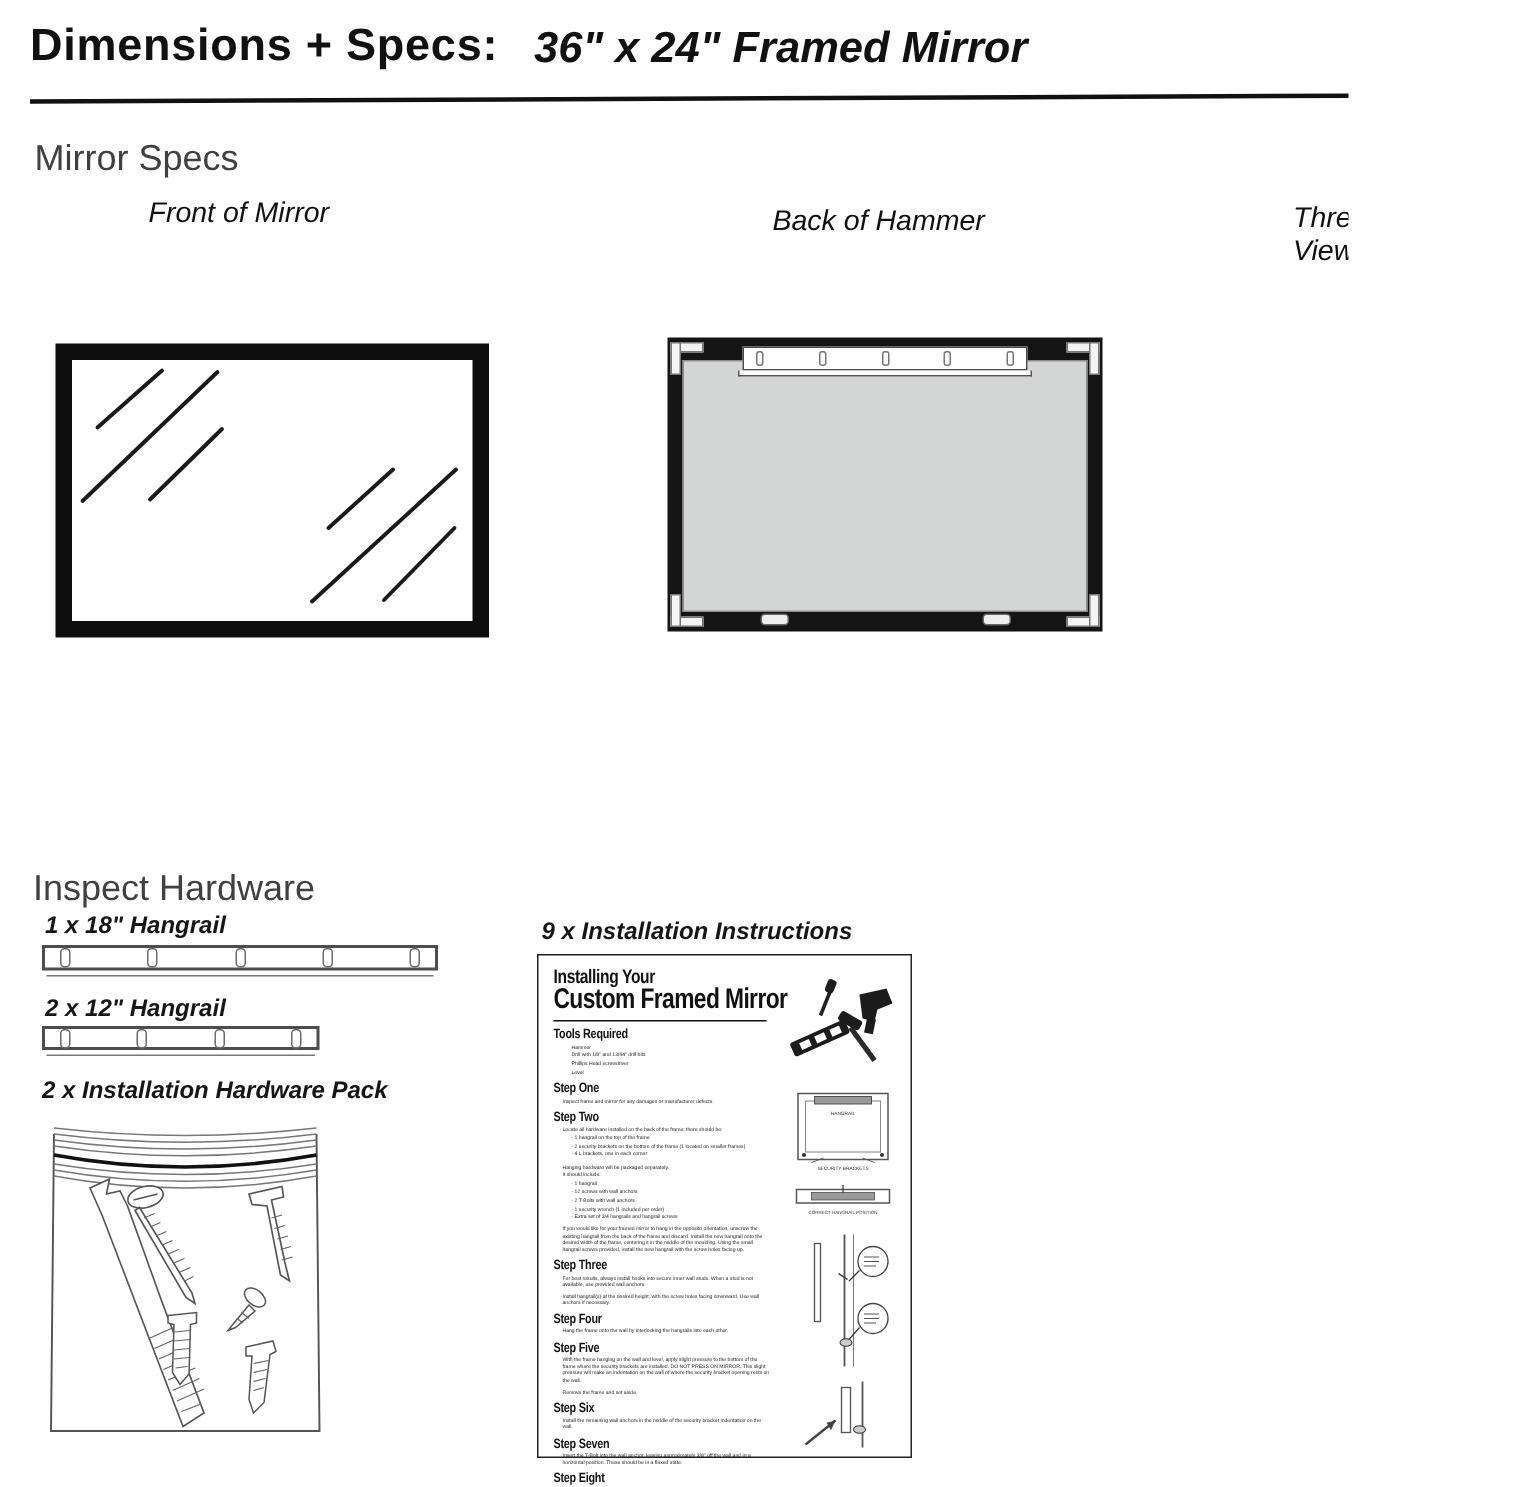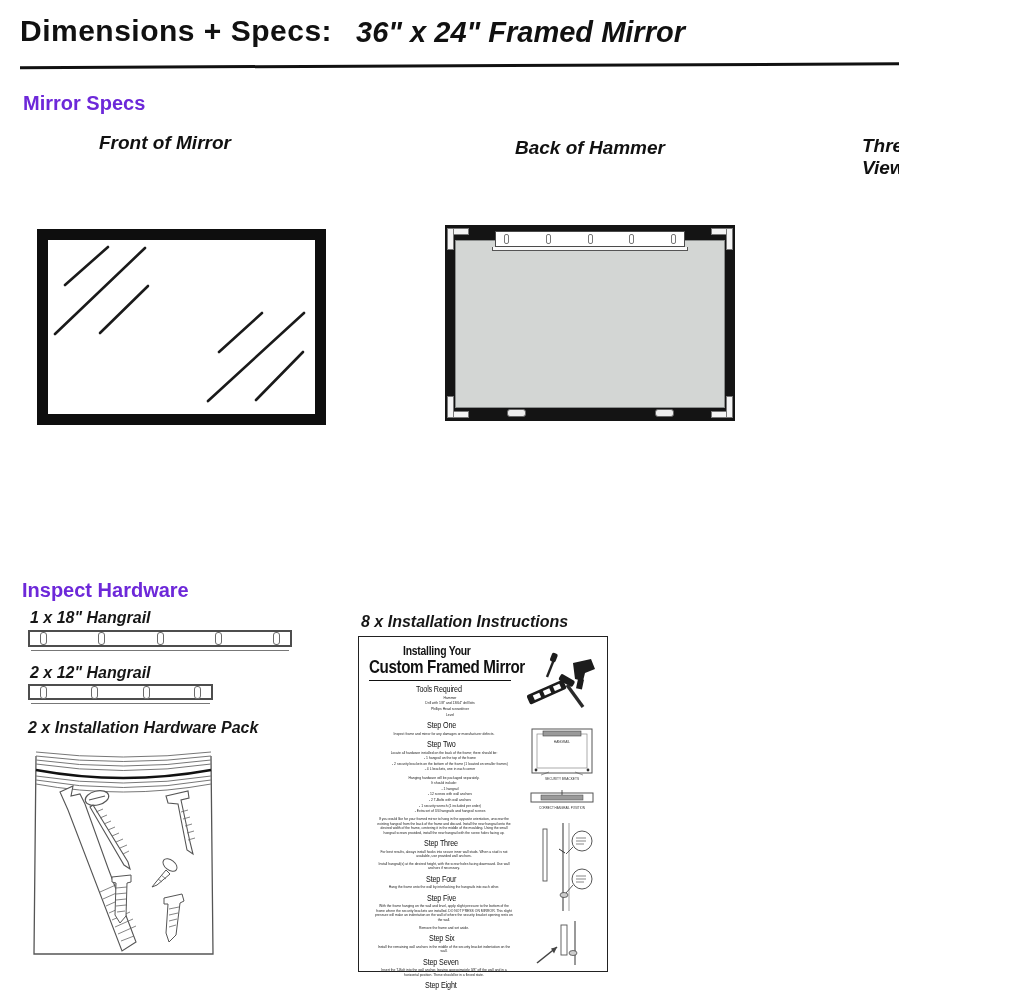--- a/index.html
+++ b/index.html
@@ -5,22 +5,22 @@
   html,body{margin:0;padding:0;background:#fff;}
   .page{position:relative;width:899px;height:991px;background:#ffffff;overflow:hidden;
         font-family:"Liberation Sans", sans-serif;color:#111;}
   .abs{position:absolute;}
 
   
   .hdr-title{font-size:30px;font-weight:600;letter-spacing:.5px;color:#111;}
   .hdr-sub{font-size:29px;font-weight:700;font-style:italic;color:#111;}
   .rule{height:3px;background:#111;transform:rotate(-.25deg);}
 
-  .h2{font-size:20px;font-weight:700;color:#6d28d9;}
-  .view-label{font-size:19px;font-weight:700;font-style:italic;color:#111;}
+  .h2{font-size:24px;font-weight:400;color:#404040;}
+  .view-label{font-size:19px;font-weight:400;font-style:italic;color:#111;}
   .item-label{font-size:16px;font-weight:700;font-style:italic;color:#161616;}
 
   
   .front-frame{border:11px solid #0e0e0e;background:#fff;box-sizing:border-box;}
 
   
   .back-frame{background:#141414;}
   .back-panel{position:absolute;left:10px;top:15px;right:10px;bottom:13px;background:#d3d6d4;border:1px solid #8a8d8c;}
   .bk-rail{position:absolute;background:#fff;border:1px solid #4a4a4a;display:flex;align-items:center;justify-content:space-between;box-sizing:border-box;}
   .bk-rail .slot{width:3px;height:8px;border:1px solid #777;border-radius:2px;background:#fff;}
@@ -36,21 +36,21 @@
   .rail .slot{width:5px;height:11px;border:1.3px solid #6b6b6b;border-radius:3px;background:#fff;}
   .rail-lip{border-bottom:1.5px solid #777;height:3px;}
 
   
   .sheet{background:#fff;border:1.4px solid #222;box-sizing:border-box;}
   .cond{display:inline-block;transform:scaleX(.8);transform-origin:0 50%;white-space:nowrap;}
   .sheet-col{position:absolute;left:10px;top:7px;width:152px;}
   .it1{font-size:13px;font-weight:700;letter-spacing:-.3px;line-height:1;}
   .it2{font-size:19px;font-weight:700;letter-spacing:-.5px;line-height:1.05;}
   .t-rule{width:142px;height:1.4px;background:#111;margin:3px 0 2px 0;}
-  .tools-h,.step-h{font-size:9px;font-weight:400;letter-spacing:-.2px;margin-top:3px;line-height:1.15;}
+  .tools-h,.step-h{font-size:9px;font-weight:700;letter-spacing:-.2px;margin-top:3px;line-height:1.15;}
   .tiny{font-size:3.4px;line-height:1.3;color:#222;}
   .tiny .p{margin:1.2px 0 0 6px;width:138px;}
   .tiny .li{margin-left:12px;}
   .tiny .gap{height:2.5px;}
 
   svg{display:block;}
 </style>
 </head>
 <body>
 
@@ -231,23 +231,23 @@
         <g stroke="#666" stroke-width=".8">
           <line x1="139" y1="163" x2="149" y2="161"></line>
             <line x1="139" y1="169" x2="148" y2="167"></line>
           <line x1="139" y1="175" x2="147" y2="173"></line>
             <line x1="139" y1="181" x2="146" y2="179"></line>
         </g>
       </g>
     </svg>
   </div>
 
-  <div class="abs item-label" style="left:361px;top:613px;">8 x Installation Instructions</div>
-
-  <div class="abs sheet" style="left:358px;top:636px;width:250px;height:336px;text-align:center;">
+  <div class="abs item-label" style="left:361px;top:613px;">9 x Installation Instructions</div>
+
+  <div class="abs sheet" style="left:358px;top:636px;width:250px;height:336px;">
 
     <div class="sheet-col">
       <div class="it1"><span class="cond">Installing Your</span></div>
       <div class="it2"><span class="cond">Custom Framed Mirror</span></div>
       <div class="t-rule"></div>
 
       <div class="tools-h"><span class="cond">Tools Required</span></div>
       <div class="tiny" id="tools-list">
           <div class="p li">Hammer</div>
           <div class="p li">Drill with 1/8" and 13/64" drill bits</div>

